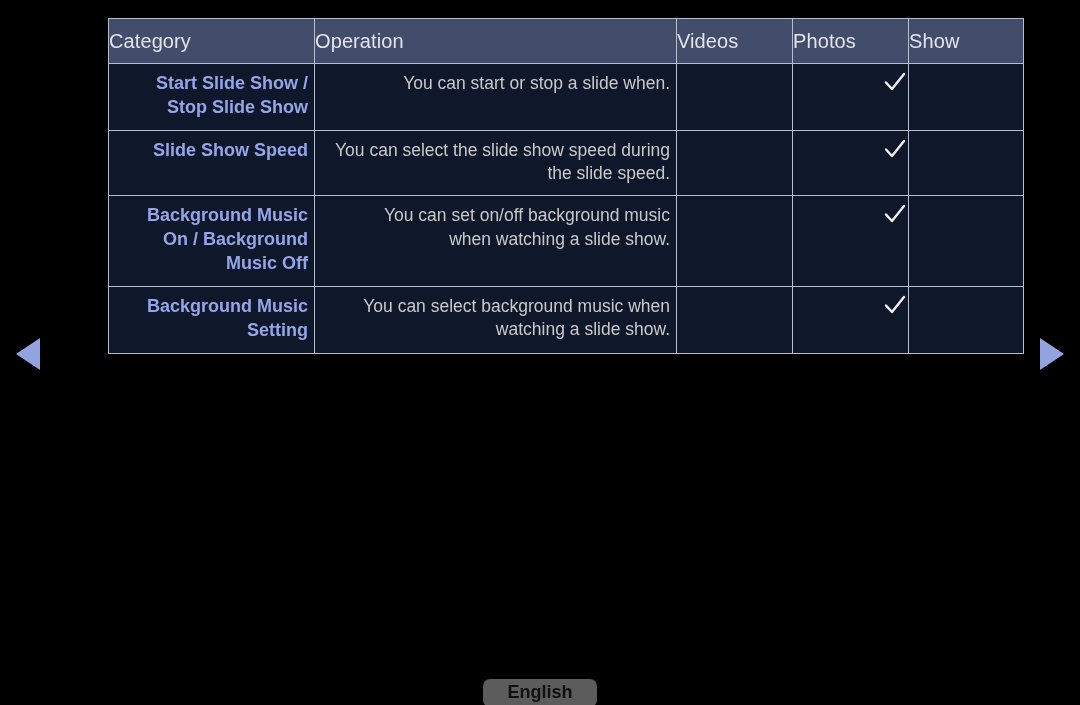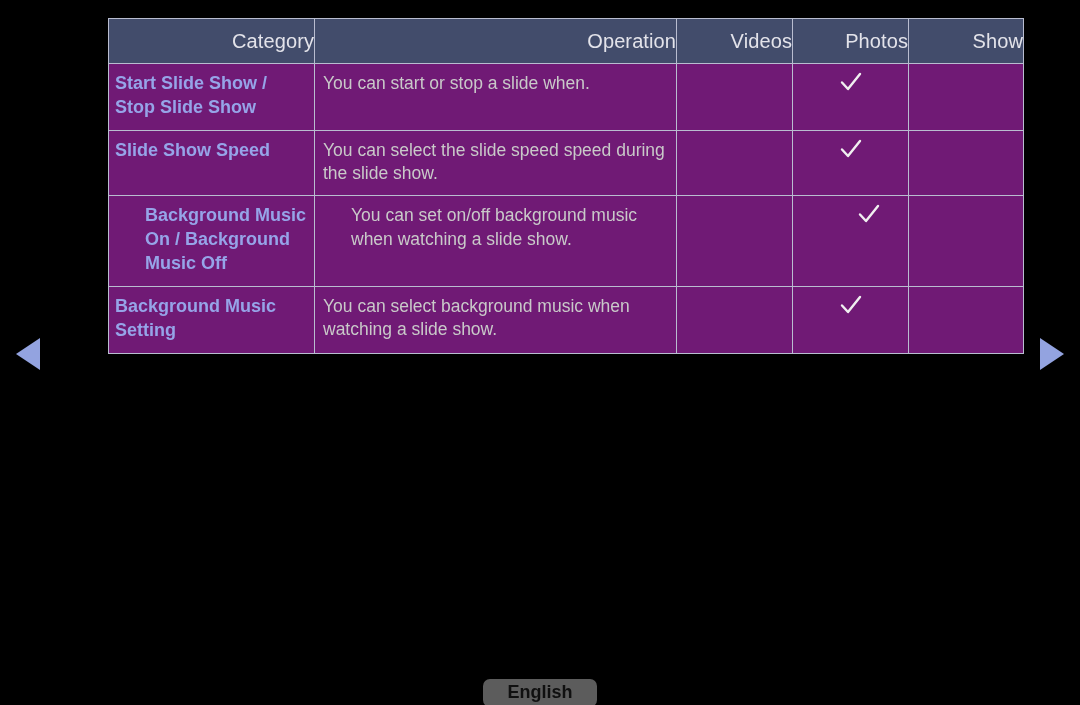--- a/index.html
+++ b/index.html
@@ -48,30 +48,31 @@
   table.matrix {
     width: 915px;
     border-collapse: collapse;
     table-layout: fixed;
   }
 
   table.matrix th,
   table.matrix td {
     border: 1px solid #b9bdd0;
     vertical-align: top;
-    background: #701a75;
+    background: #0f172a;
+    text-align: right;
   }
 
   
   table.matrix thead th {
     background: #424c6b;
     color: #e3e3ea;
     font-size: 20px;
     font-weight: normal;
-    text-align: right;
+    text-align: left;
     height: 45px;
     vertical-align: middle;
     letter-spacing: .1px;
   }
 
   
   col.c-category  { width: 206px; }
   col.c-operation { width: 362px; }
   col.c-videos    { width: 116px; }
   col.c-photos    { width: 116px; }
@@ -166,21 +167,21 @@
             <svg viewBox="0 0 26 26" width="26" height="26" aria-hidden="true">
               <path d="M4 13.5 L10 20 L22 5" fill="none" stroke="currentColor" stroke-width="2.4" stroke-linecap="round" stroke-linejoin="round"></path>
             </svg>
           </span>
         </td>
         <td class="mark"></td>
       </tr>
 
       <tr class="r1">
         <td class="cat">Slide Show Speed</td>
-        <td class="op">You can select the slide speed speed during the slide show.</td>
+        <td class="op">You can select the slide show speed during the slide speed.</td>
         <td class="mark"></td>
         <td class="mark">
           <span class="check">
             <svg viewBox="0 0 26 26" width="26" height="26" aria-hidden="true">
               <path d="M4 13.5 L10 20 L22 5" fill="none" stroke="currentColor" stroke-width="2.4" stroke-linecap="round" stroke-linejoin="round"></path>
             </svg>
           </span>
         </td>
         <td class="mark"></td>
       </tr>

